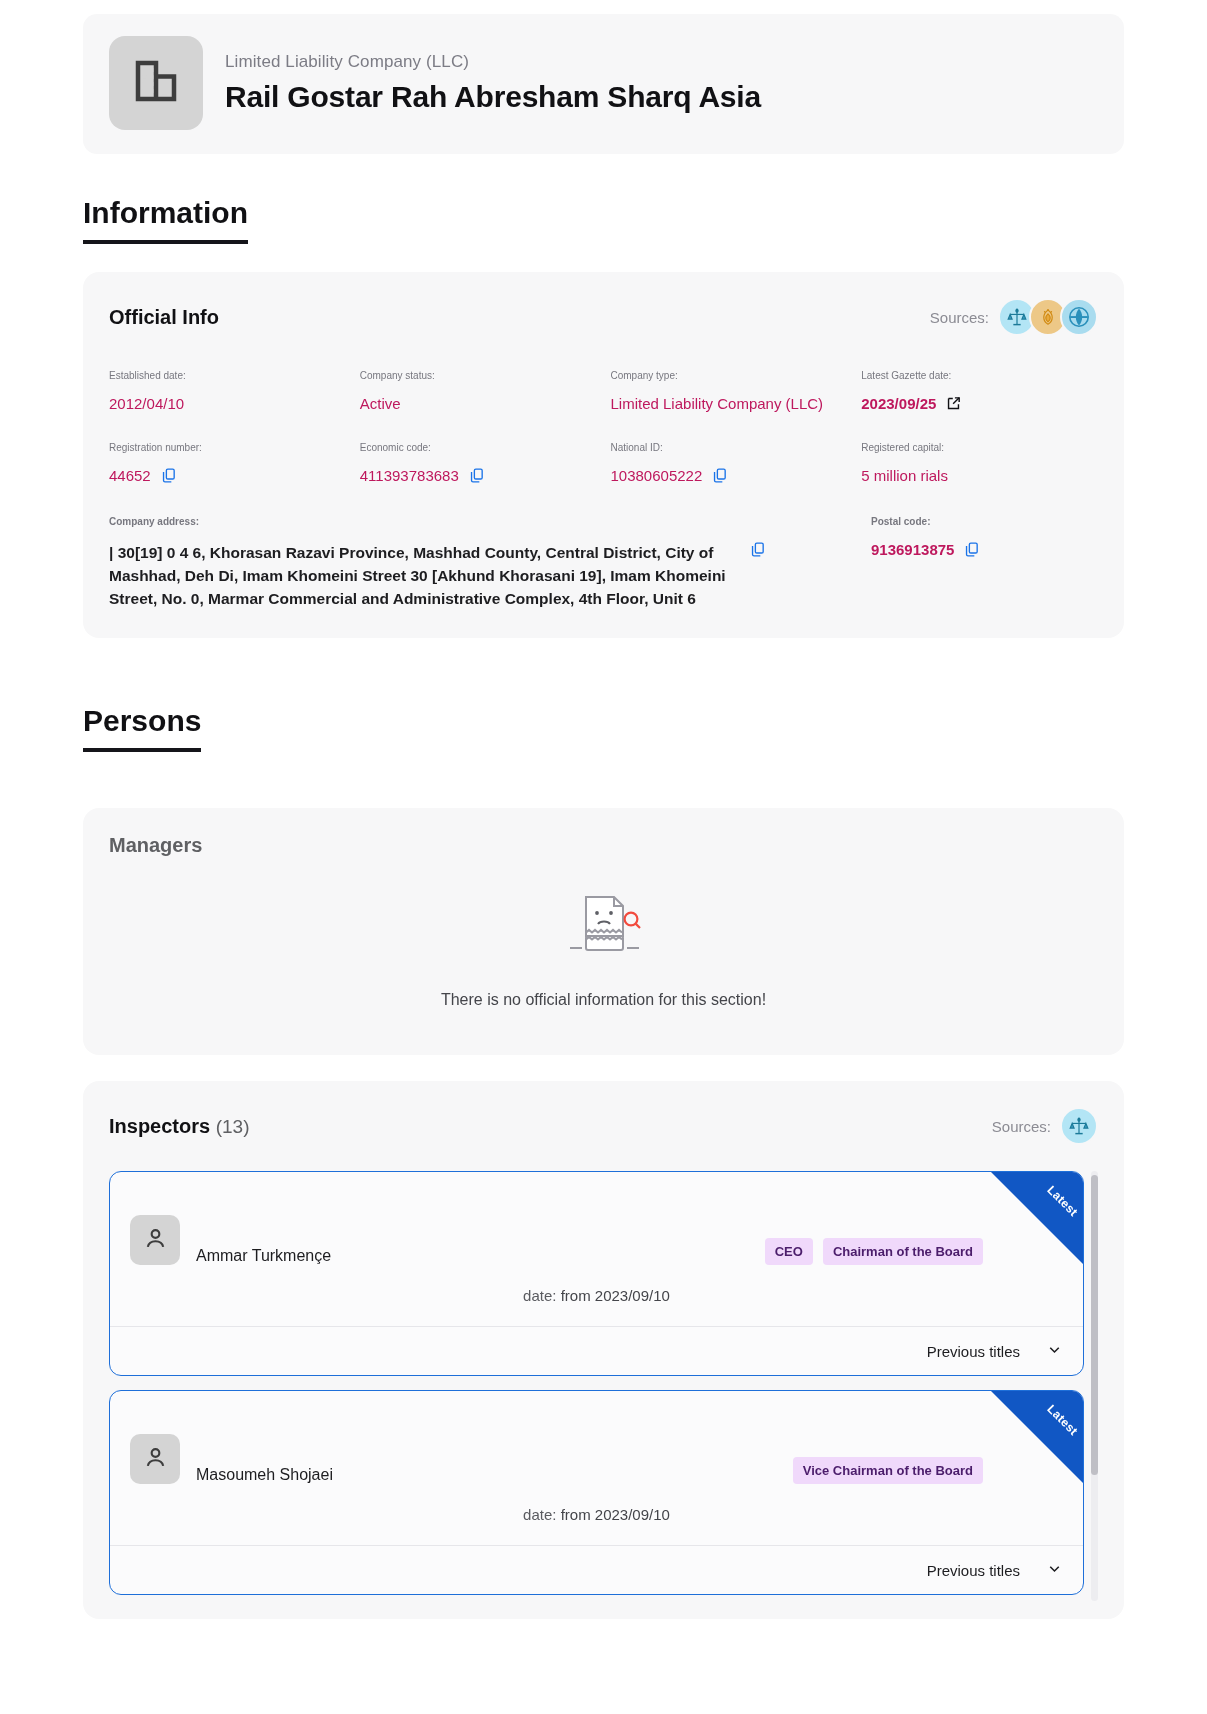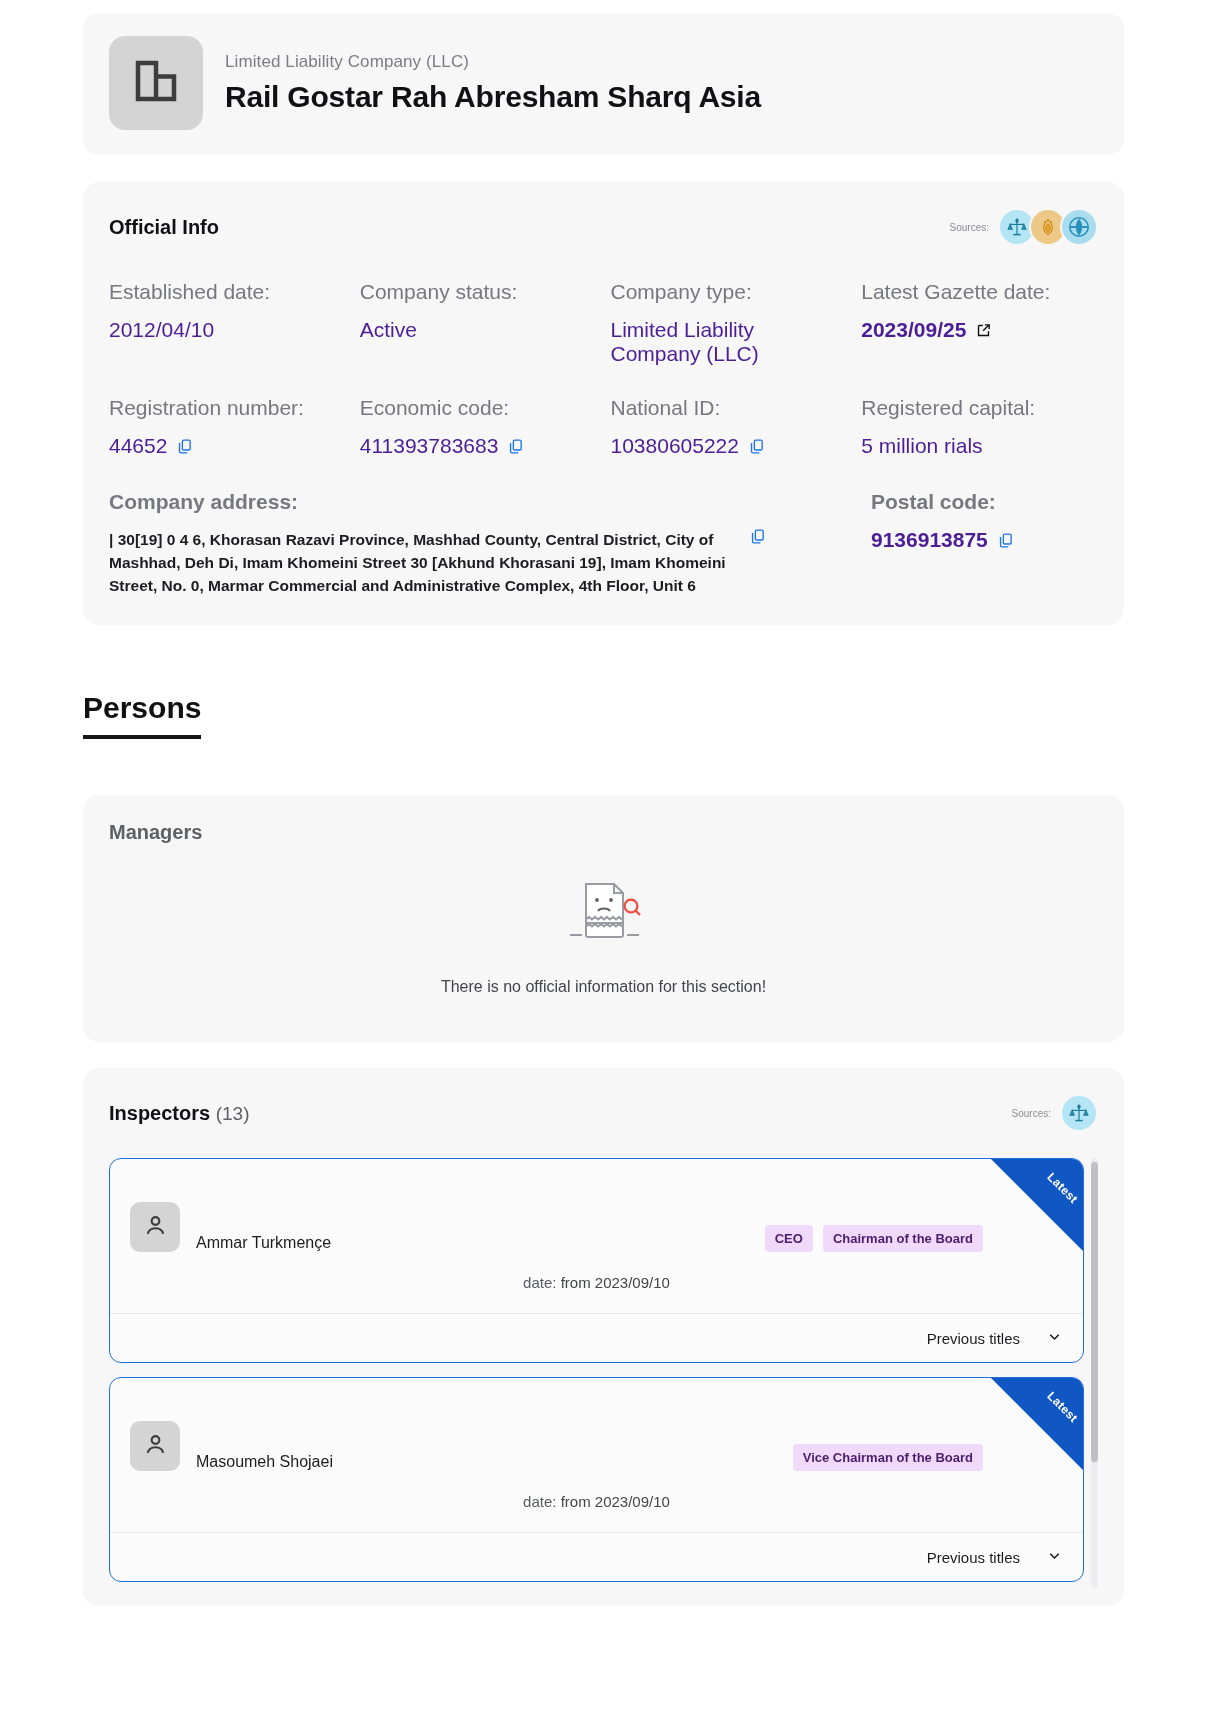--- a/index.html
+++ b/index.html
@@ -54,41 +54,41 @@
     border-radius: 16px;
     padding: 26px 26px 28px 26px;
   }
   .card-head {
     display: flex; align-items: center; justify-content: space-between;
     margin-bottom: 34px;
   }
   .card-title { font-size: 20px; font-weight: bold; color: #111114; }
   .card-title .count { font-weight: normal; color: #5f6063; font-size: 19px; }
   .sources { display: flex; align-items: center; gap: 9px; }
-  .sources-label { font-size: 10px; color: #8b8b93; }
+  .sources-label { font-size: 15px; color: #8b8b93; }
   .src-list { display: flex; align-items: center; }
   .src-icon {
     width: 38px; height: 38px; border-radius: 50%;
     display: flex; align-items: center; justify-content: center;
     border: 2px solid #f7f7f8; margin-left: -7px;
   }
   .src-icon:first-child { margin-left: 0; }
   .src-judiciary { background: #b3e5f5; }
   .src-gazette   { background: #edc887; }
   .src-bank      { background: #a9dcef; }
 
   
   .info-grid {
     display: grid;
     grid-template-columns: repeat(4, 1fr);
     row-gap: 30px;
     column-gap: 14px;
   }
-  .field-label { font-size: 21px; color: #77777f; margin-bottom: 14px; }
-  .field-value { font-size: 21px; color: #4c1d95; display: flex; align-items: center; gap: 9px; }
+  .field-label { font-size: 10px; color: #77777f; margin-bottom: 14px; }
+  .field-value { font-size: 15px; color: #be185d; display: flex; align-items: center; gap: 9px; }
   .field-value.bold { font-weight: bold; }
   .copy-btn { cursor: pointer; line-height: 0; }
   .ext-btn { cursor: pointer; line-height: 0; }
 
   .addr-row {
     display: grid;
     grid-template-columns: repeat(4, 1fr);
     column-gap: 27px;
     margin-top: 32px;
     font-weight: bold;
@@ -200,20 +200,23 @@
           <rect x="15" y="16.2" width="1.9" height="1.9" fill="#d4d4d4"></rect>
         </svg>
       </span>
     </div>
     <div class="company-meta">
       <div class="company-kind">Limited Liability Company (LLC)</div>
       <div class="company-name">Rail Gostar Rah Abresham Sharq Asia</div>
     </div>
   </div>
 
+  <div class="section-title-row">
+    <div class="section-title">Information</div>
+  </div>
 
   <div class="card">
     <div class="card-head">
       <div class="card-title">Official Info</div>
       <div class="sources">
         <span class="sources-label">Sources:</span>
         <span class="src-list">
           <span class="src-icon src-judiciary">
             <svg width="22" height="22" viewBox="0 0 24 24" fill="none" stroke="#1b7a99" stroke-width="1.3">
               <path d="M12 3.2c.8.5 1.2 1.2 1.2 2.1 0 .8-.5 1.4-1.2 1.8-.7-.4-1.2-1-1.2-1.8 0-.9.4-1.6 1.2-2.1z" fill="#1b7a99"></path>

